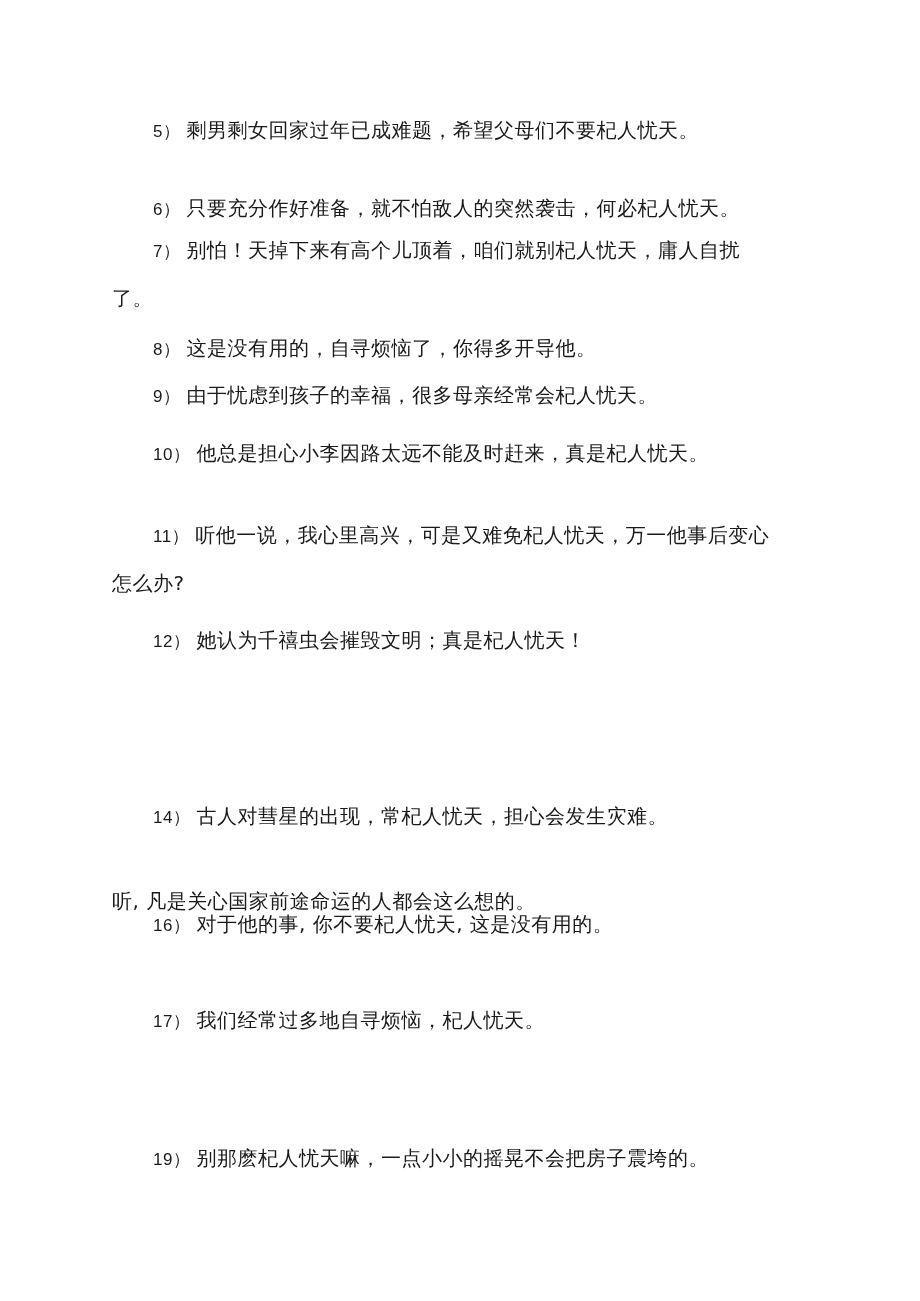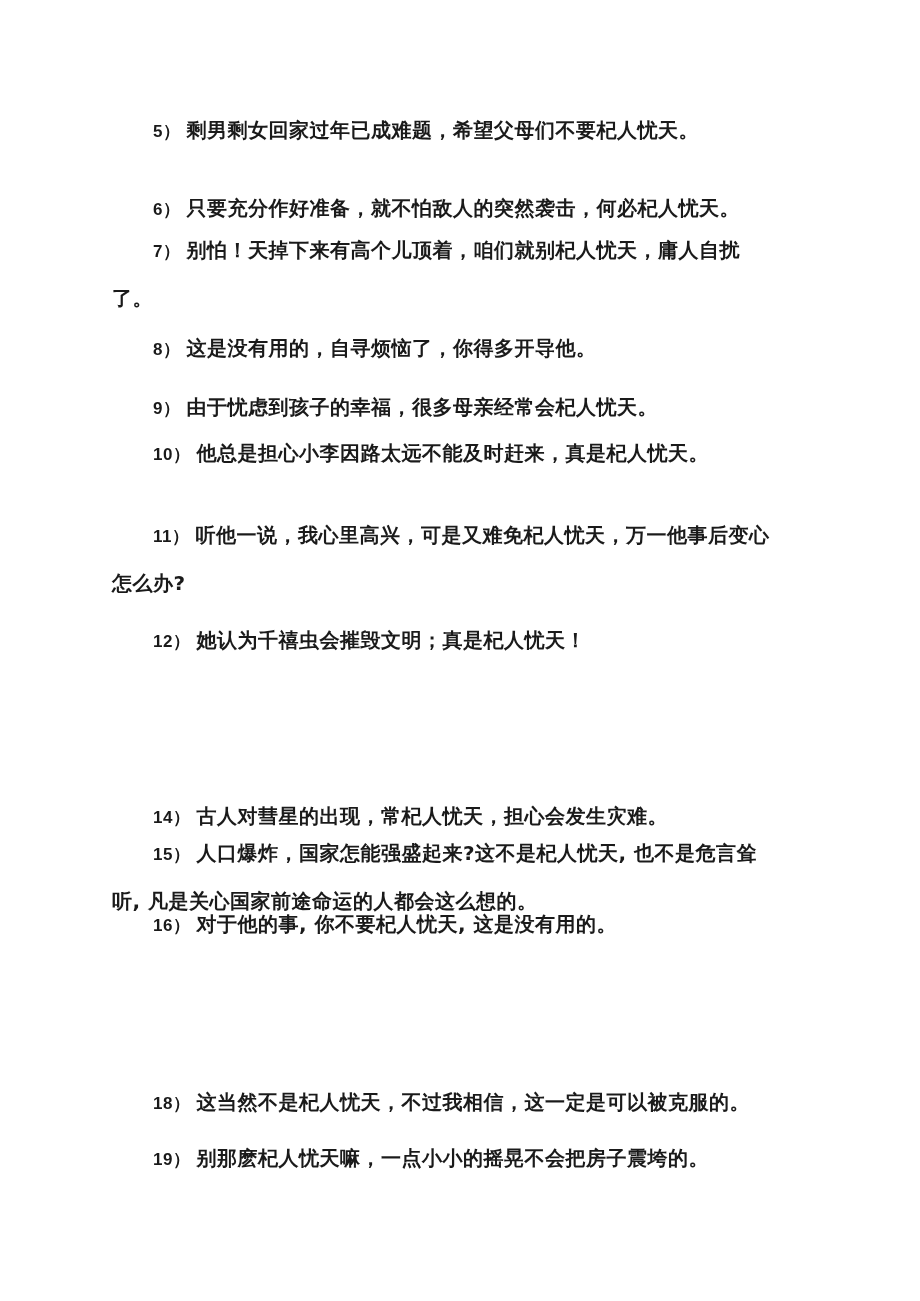--- a/index.html
+++ b/index.html
@@ -1,50 +1,49 @@
 <!DOCTYPE html>
 <html><head>
   <meta charset="utf-8">
   <style>
     html, body { margin: 0; padding: 0; background: #ffffff; }
     body { width: 920px; height: 1301px; position: relative; overflow: hidden;
            font-family: "DejaVu Sans", "Liberation Sans", sans-serif; color: #1a1a1a; }
-    .page { position: absolute; left: 0; top: 0; width: 920px; height: 1301px; font-weight: bold; }
+    .page { position: absolute; left: 0; top: 0; width: 920px; height: 1301px; }
     .line { position: absolute; white-space: nowrap; font-size: 20px; line-height: 24px; letter-spacing: 0.5px; }
     .first { left: 153px; }
     .cont { left: 112px; }
     .num { font-family: "Liberation Sans", sans-serif; font-size: 17px; margin-right: 6px; }
   </style>
 </head>
 <body>
 
 <div class="page">
   <div class="line first" style="top:118px"><span class="num">5）</span><span>剩男剩女回家过年已成难题，希望父母们不要杞人忧天。</span></div>
 
   <div class="line first" style="top:196px"><span class="num">6）</span><span>只要充分作好准备，就不怕敌人的突然袭击，何必杞人忧天。</span></div>
 
   <div class="line first" style="top:238px"><span class="num">7）</span><span>别怕！天掉下来有高个儿顶着，咱们就别杞人忧天，庸人自扰</span></div>
   <div class="line cont" style="top:286px">了。</div>
 
   <div class="line first" style="top:336px"><span class="num">8）</span><span>这是没有用的，自寻烦恼了，你得多开导他。</span></div>
 
-  <div class="line first" style="top:395px"><span class="num">9）</span><span>由于忧虑到孩子的幸福，很多母亲经常会杞人忧天。</span></div>
+  <div class="line first" style="top:383px"><span class="num">9）</span><span>由于忧虑到孩子的幸福，很多母亲经常会杞人忧天。</span></div>
 
   <div class="line first" style="top:441px"><span class="num">10）</span><span>他总是担心小李因路太远不能及时赶来，真是杞人忧天。</span></div>
 
   <div class="line first" style="top:523px"><span class="num">11）</span><span>听他一说，我心里高兴，可是又难免杞人忧天，万一他事后变心</span></div>
   <div class="line cont" style="top:571px">怎么办?</div>
 
   <div class="line first" style="top:628px"><span class="num">12）</span><span>她认为千禧虫会摧毁文明；真是杞人忧天！</span></div>
 
 
   <div class="line first" style="top:804px"><span class="num">14）</span><span>古人对彗星的出现，常杞人忧天，担心会发生灾难。</span></div>
 
-  <div class="line first" style="top:841px"><span class="num">15）</span><span>人口爆炸，国家怎能强盛起来?这不是杞人忧天, 也不是危言耸</span></div>
   <div class="line cont" style="top:889px">听, 凡是关心国家前途命运的人都会这么想的。</div>
 
   <div class="line first" style="top:912px"><span class="num">16）</span><span>对于他的事, 你不要杞人忧天, 这是没有用的。</span></div>
 
+  <div class="line first" style="top:1008px"><span class="num">17）</span><span>我们经常过多地自寻烦恼，杞人忧天。</span></div>
 
-  <div class="line first" style="top:1090px"><span class="num">18）</span><span>这当然不是杞人忧天，不过我相信，这一定是可以被克服的。</span></div>
 
   <div class="line first" style="top:1146px"><span class="num">19）</span><span>别那麽杞人忧天嘛，一点小小的摇晃不会把房子震垮的。</span></div>
 </div>
 
 </body></html>

